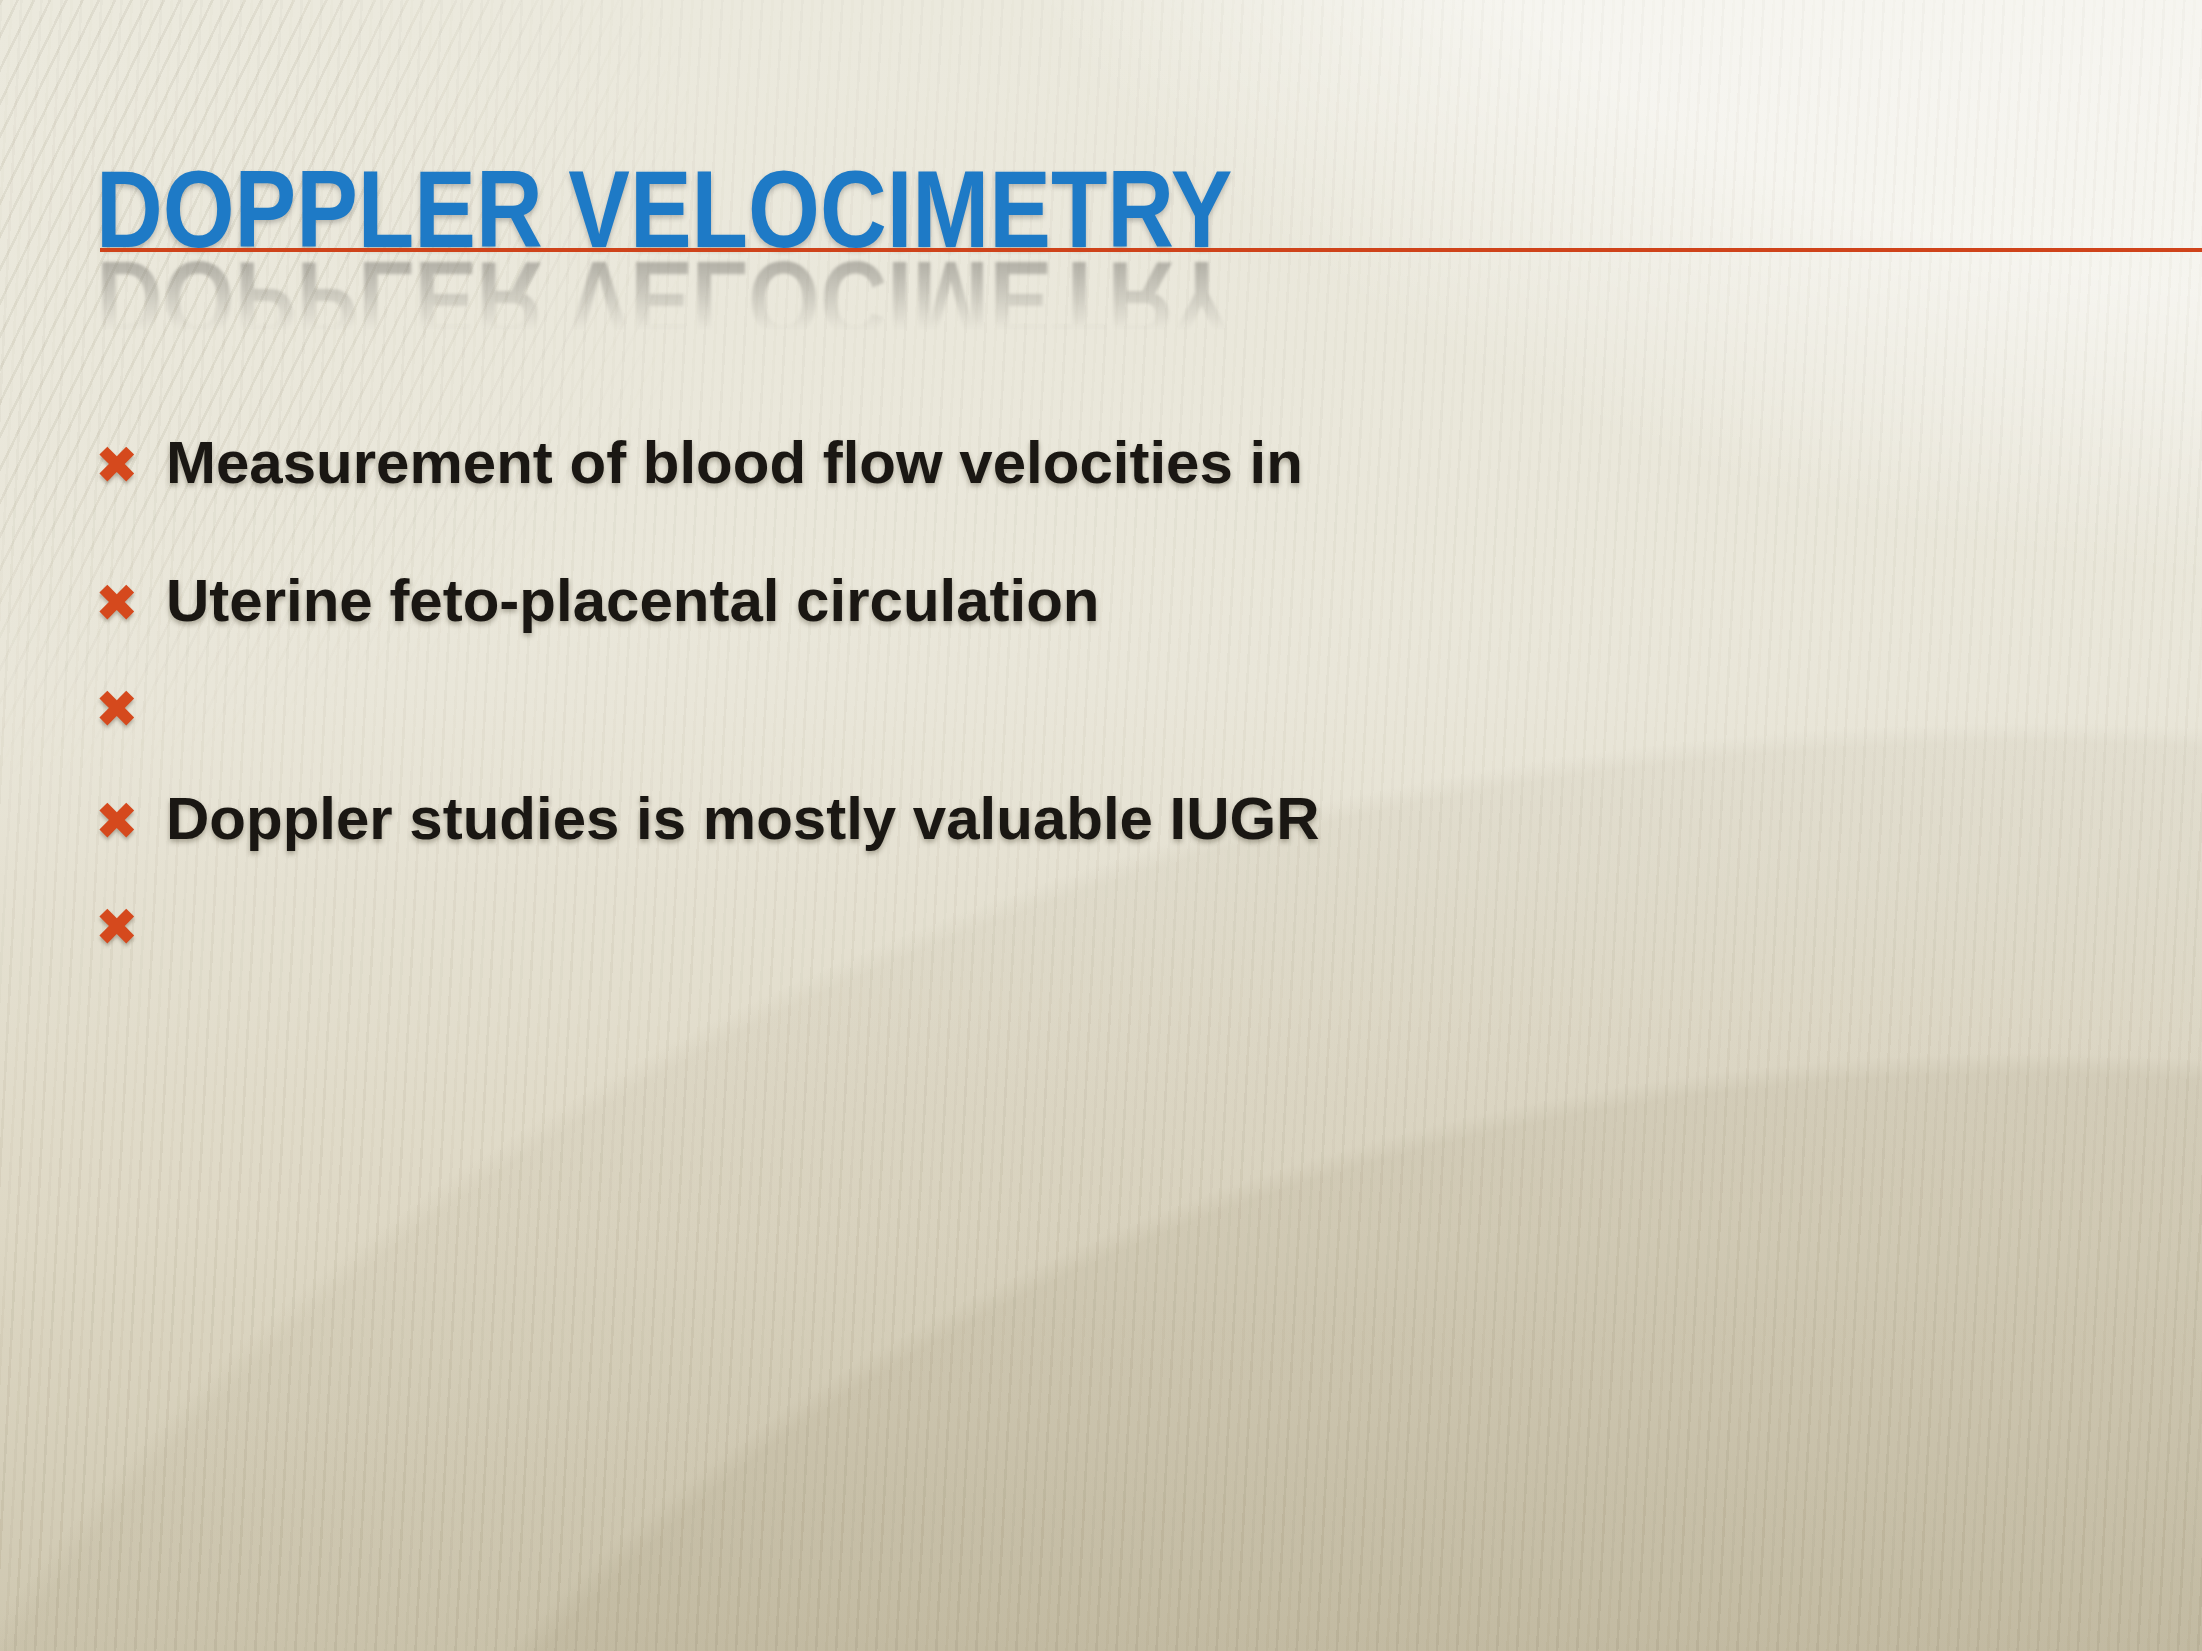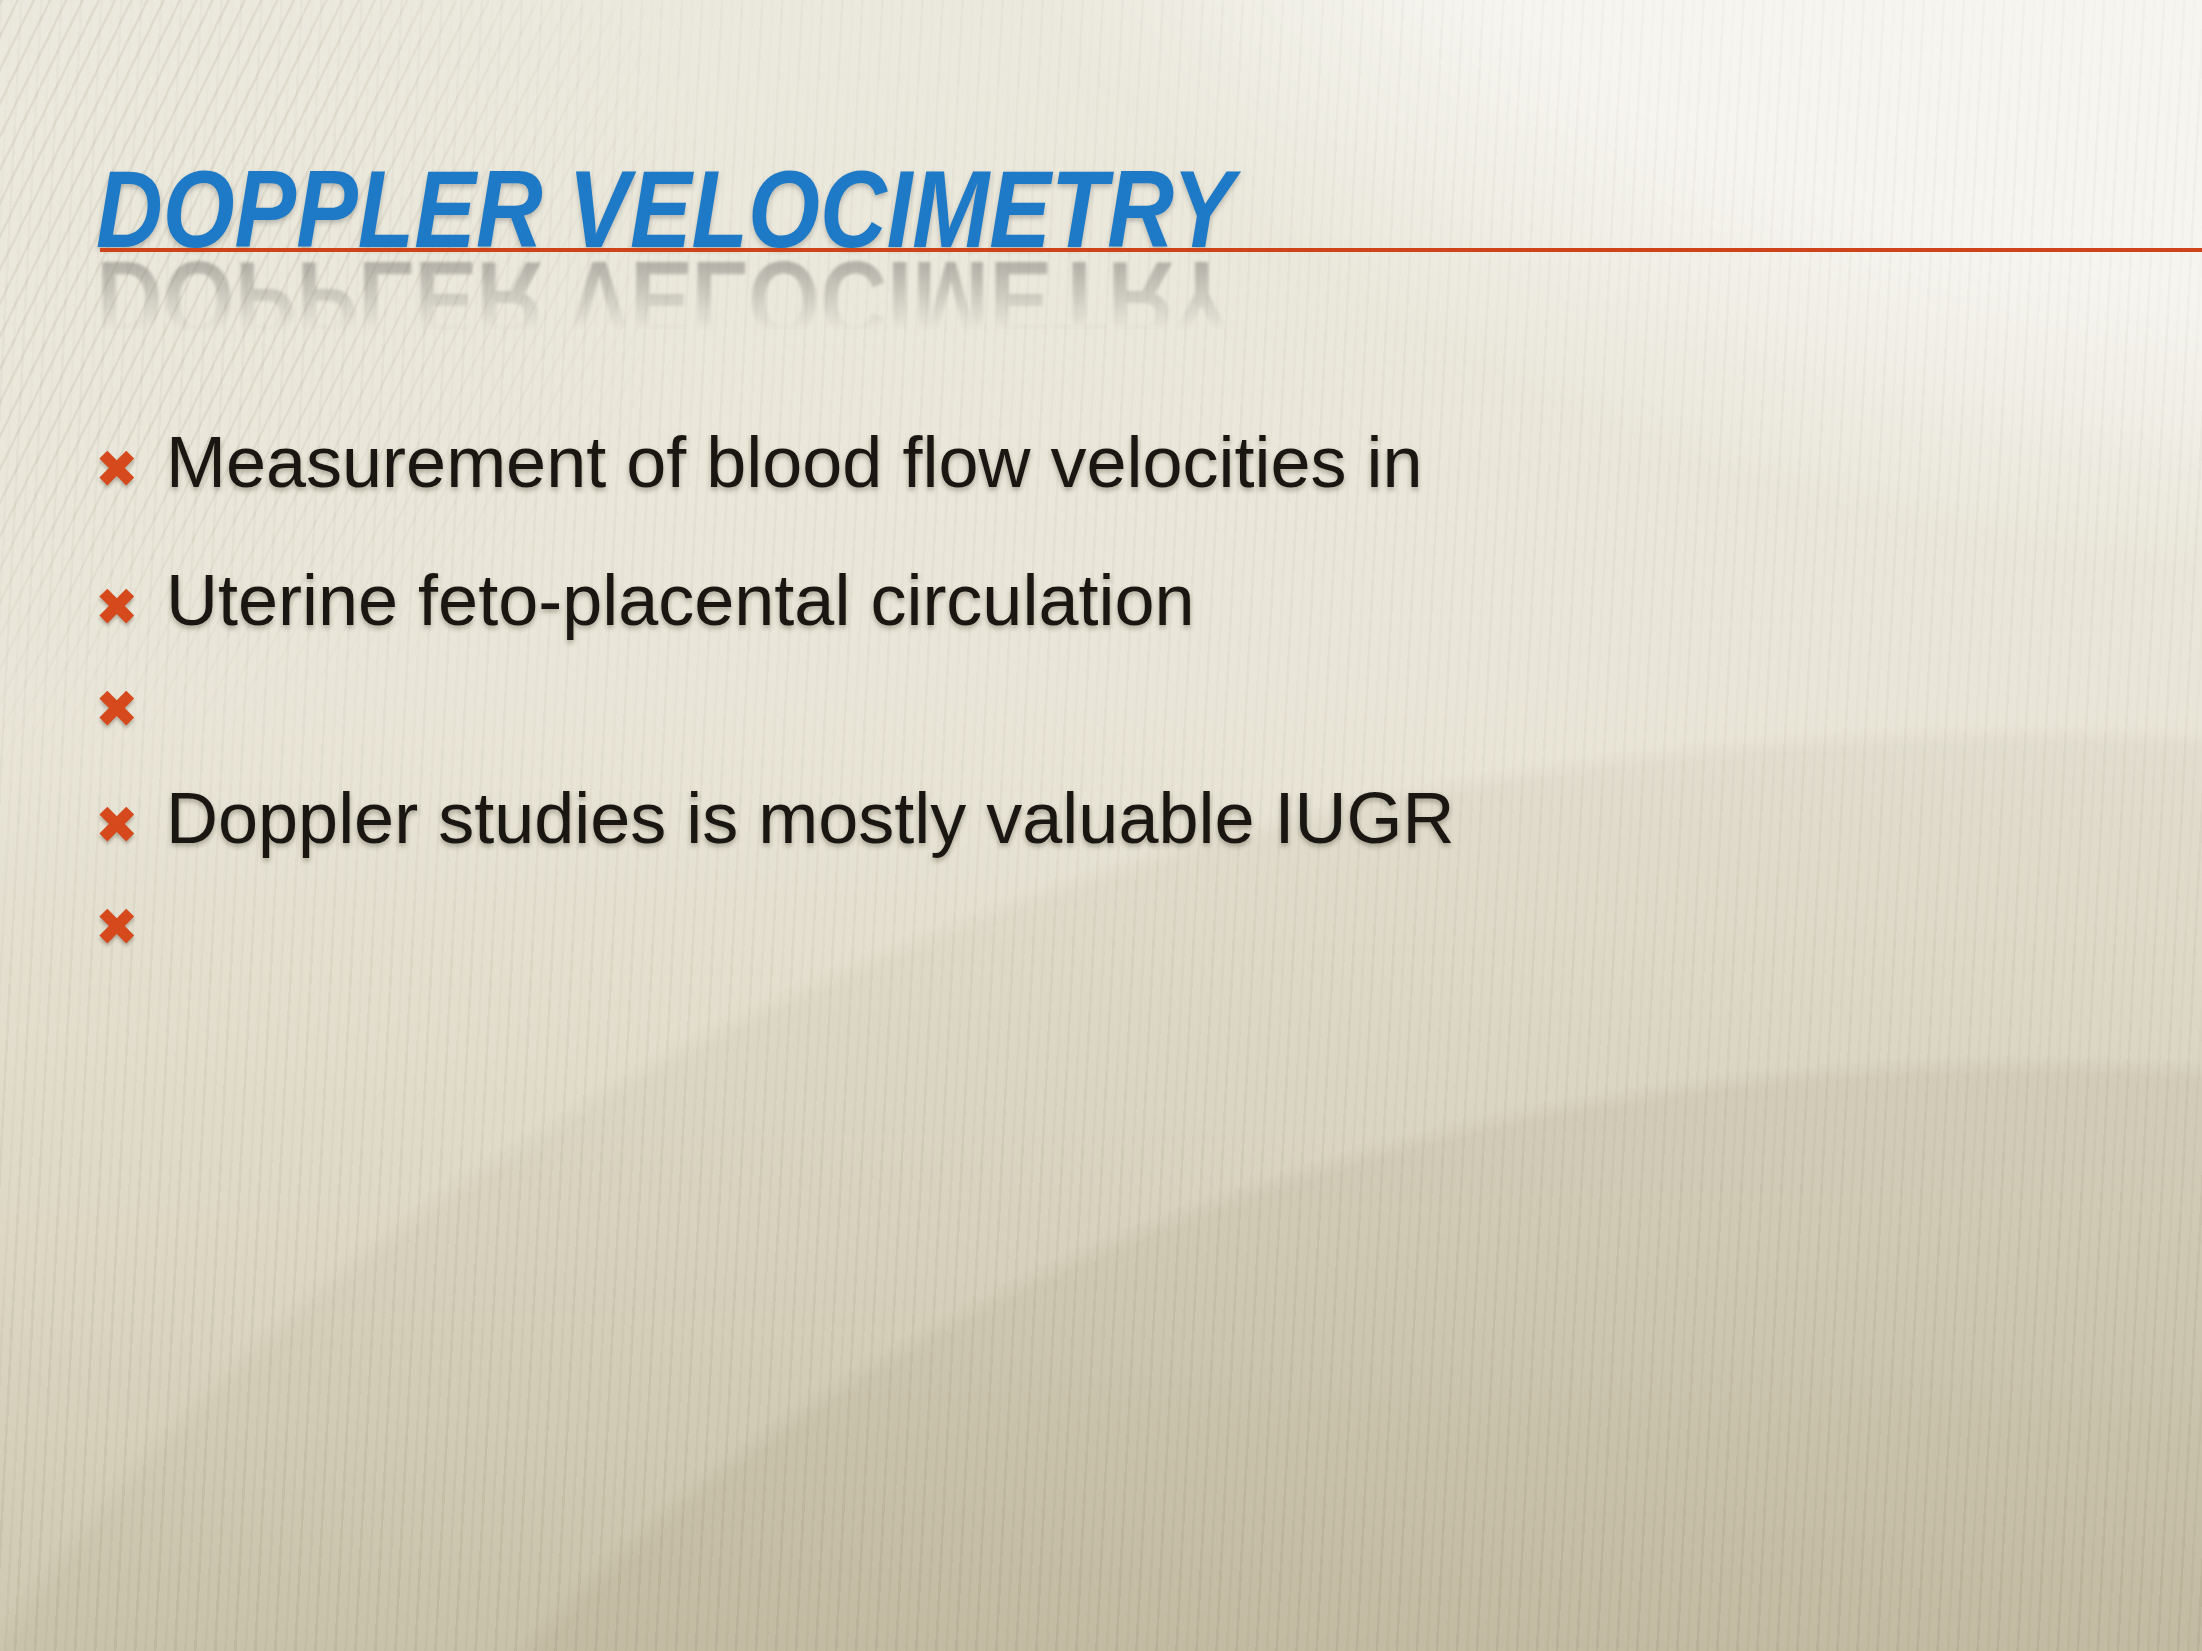--- a/index.html
+++ b/index.html
@@ -22,21 +22,21 @@
             mask-image:linear-gradient(180deg,rgba(0,0,0,0.30) 0%,rgba(0,0,0,0.45) 45%,rgba(0,0,0,0.95) 100%);
   }
   
   .slide .stripes-diagonal{
     position:absolute;inset:0;pointer-events:none;
     background-image:repeating-linear-gradient(116deg,
       rgba(108,96,62,0.085) 0 2.6px, rgba(0,0,0,0) 2.6px 14.6px);
     -webkit-mask-image:radial-gradient(946px 774px at 0% 12%, #000 0 35%, transparent 75%);
             mask-image:radial-gradient(946px 774px at 0% 12%, #000 0 35%, transparent 75%);
   }
-  .title-block{position:absolute;left:96px;top:154px;white-space:nowrap;font-style:italic;}
+  .title-block{position:absolute;left:96px;top:154px;white-space:nowrap;}
   .title-text{
     display:inline-block;
     font-size:110px;font-weight:bold;line-height:1;
     color:#1e7ac6;
     transform:scaleX(0.84);transform-origin:left bottom;
     text-shadow:0 3.4px 6px rgba(70,70,70,0.30);
   }
   .title-reflection{
     position:absolute;left:96px;top:245px;white-space:nowrap;
     transform:scaleY(-1);transform-origin:center;
@@ -59,22 +59,23 @@
   }
   .marker{
     flex:none;width:71px;
     font-family:"DejaVu Sans",sans-serif;
     font-size:52px;color:#d5491d;
     text-shadow:0 2.6px 3.4px rgba(60,50,30,0.30);
   }
   .lines{display:block;}
   .line{
     display:block;height:117px;line-height:117px;
-    font-size:72px;color:#1a1713;white-space:pre;
+    font-size:60px;color:#1a1713;white-space:pre;
     text-shadow:0 3.4px 5.2px rgba(55,48,30,0.35);
+    font-weight:bold;
   }
 </style>
 </head>
 <body>
 
 <div class="slide">
   <div class="stripes-vertical"></div>
   <div class="stripes-diagonal"></div>
 
   <div class="title-reflection">

